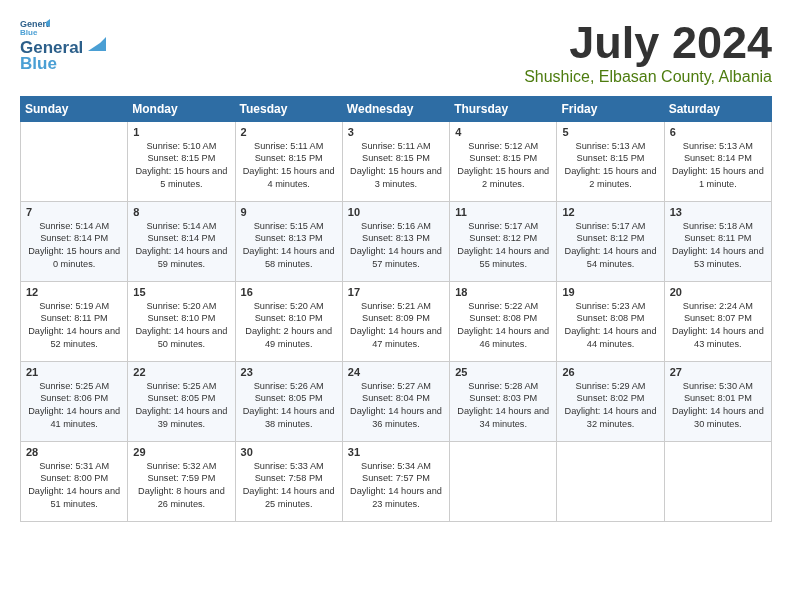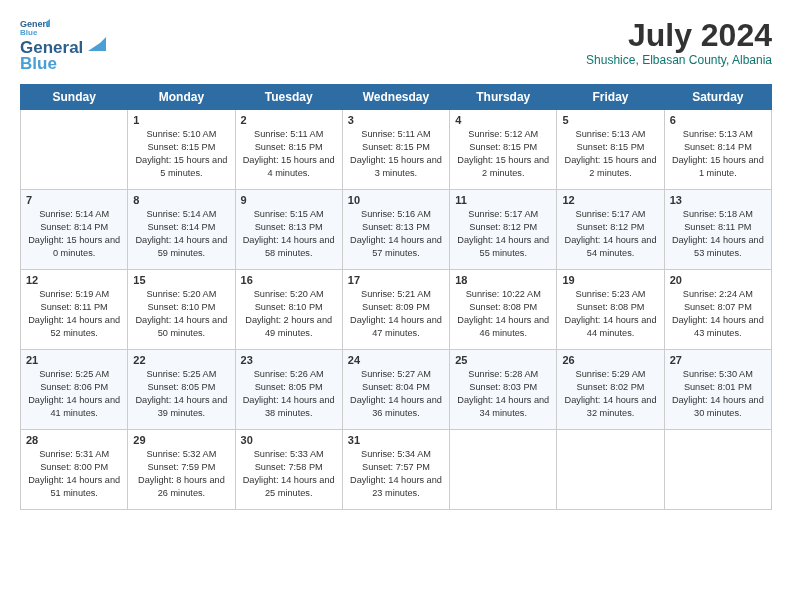--- a/index.html
+++ b/index.html
@@ -29,40 +29,40 @@
     }
     .logo-icon {
       width: 30px;
       height: 18px;
       margin-bottom: 2px;
     }
     .title-area {
       text-align: right;
     }
     .month-year {
-      font-size: 32px;
+      font-size: 45px;
       font-weight: bold;
       color: #333;
       line-height: 1.1;
     }
     .location {
-      font-size: 12px;
-      color: #0f766e;
+      font-size: 16px;
+      color: #4d7c0f;
       text-align: right;
     }
     .calendar {
       width: 100%;
       border-collapse: collapse;
       font-size: 10.5px;
     }
     .calendar th {
       background: #2e6da4;
       color: #fff;
-      padding: 5px 12px;
-      text-align: center;
+      padding: 5px 4px;
+      text-align: left;
       font-size: 12px;
       font-weight: bold;
       border: 1px solid #2e6da4;
     }
     .calendar td {
       border: 1px solid #ccc;
       vertical-align: top;
       padding: 4px 5px;
       width: calc(100% / 7);
       min-height: 75px;
@@ -264,21 +264,21 @@
         <span class="day-num">17</span>
         <div class="day-info">
           <span>Sunrise: 5:21 AM</span><br>
           <span>Sunset: 8:09 PM</span><br>
           <span>Daylight: 14 hours and 47 minutes.</span>
         </div>
       </td>
           <td>
         <span class="day-num">18</span>
         <div class="day-info">
-          <span>Sunrise: 10:22 AM</span><br>
+          <span>Sunrise: 5:22 AM</span><br>
           <span>Sunset: 8:08 PM</span><br>
           <span>Daylight: 14 hours and 46 minutes.</span>
         </div>
       </td>
           <td>
         <span class="day-num">19</span>
         <div class="day-info">
           <span>Sunrise: 5:23 AM</span><br>
           <span>Sunset: 8:08 PM</span><br>
           <span>Daylight: 14 hours and 44 minutes.</span>

